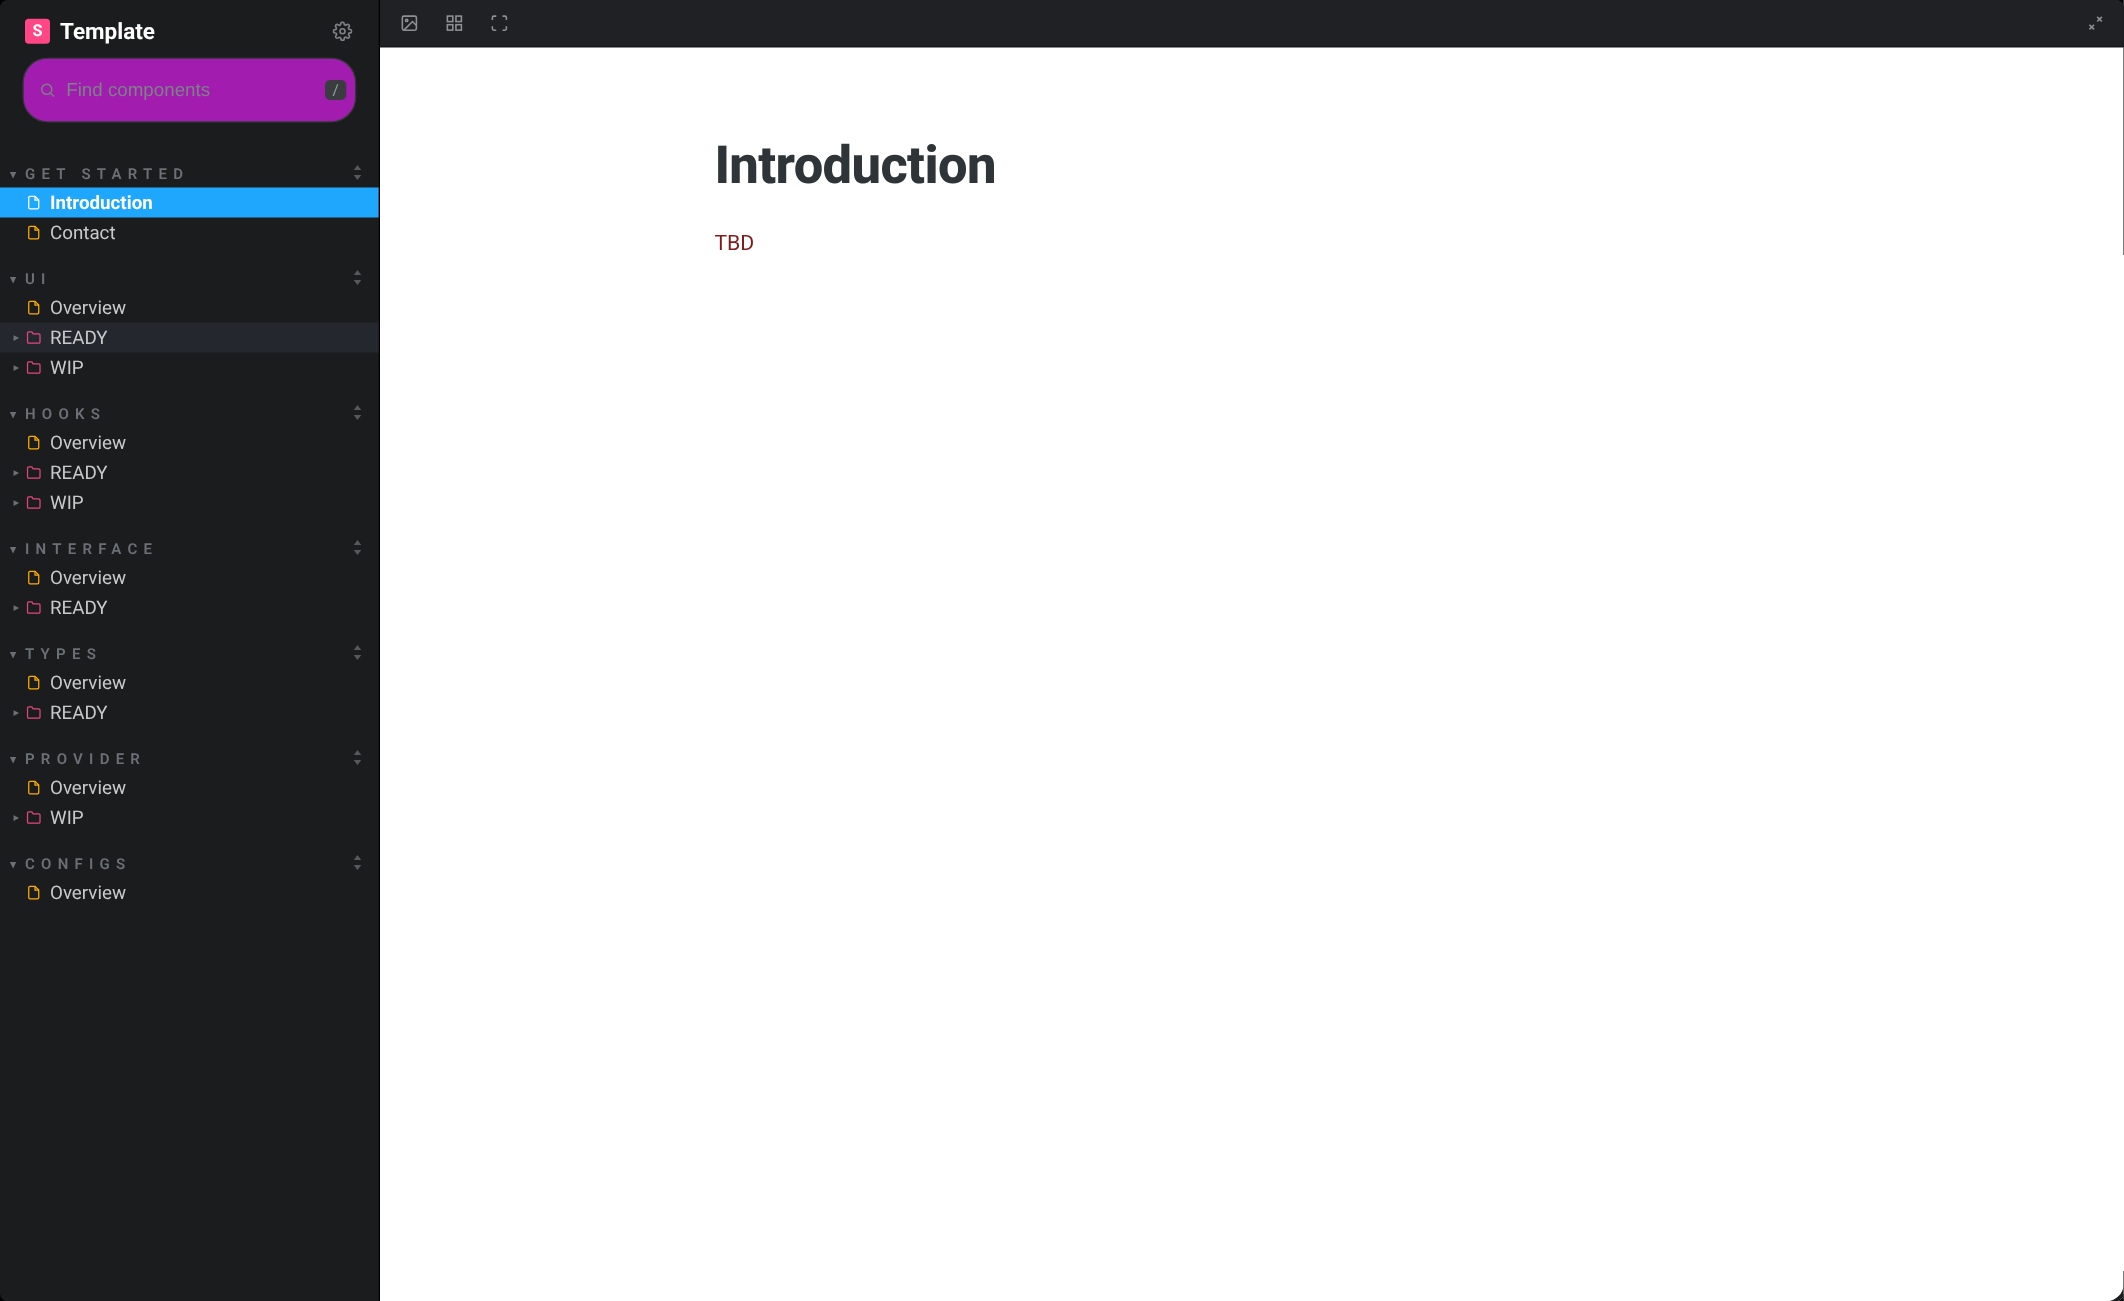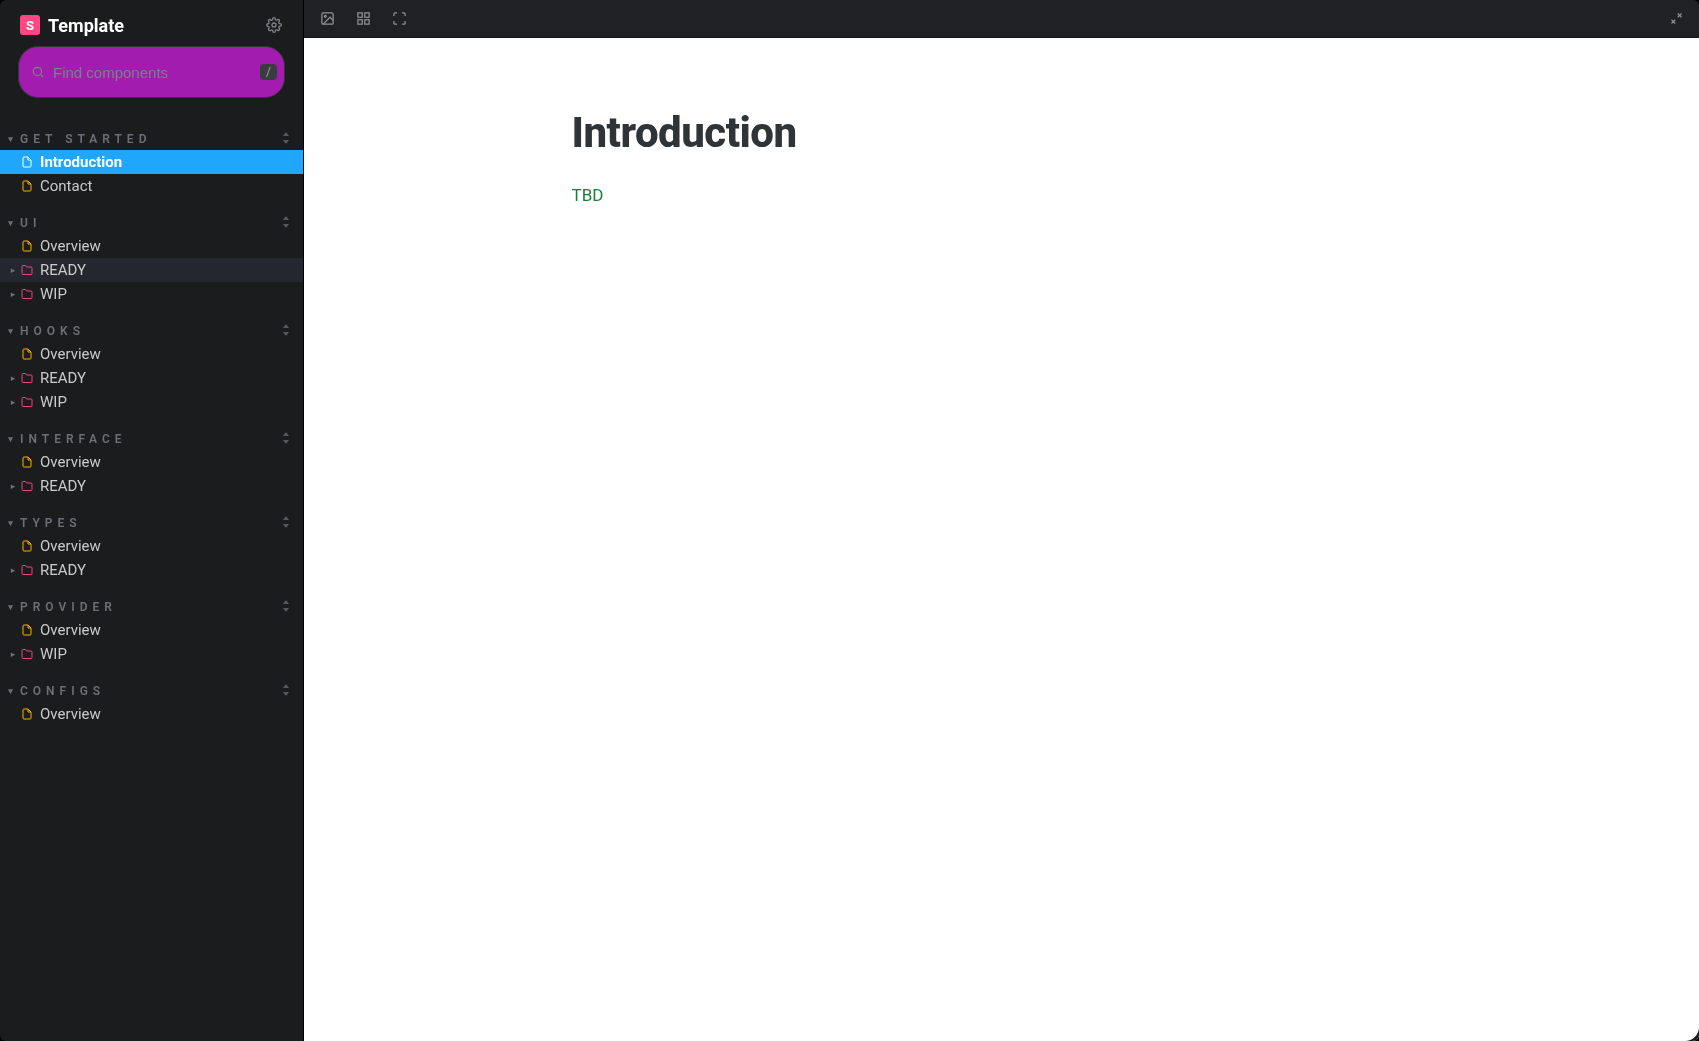--- a/index.html
+++ b/index.html
@@ -202,21 +202,21 @@
   }
   .doc h1 {
     font-size: 42px;
     font-weight: 800;
     color: #2e3438;
     margin-bottom: 28px;
     letter-spacing: -0.5px;
   }
   .doc p {
     font-size: 17px;
-    color: #15803d;
+    color: #7f1d1d;
   }
   .canvas-corner {
     position: absolute;
     bottom: 0;
     right: 0;
     width: 14px;
     height: 14px;
   }
 </style>
 </head>

